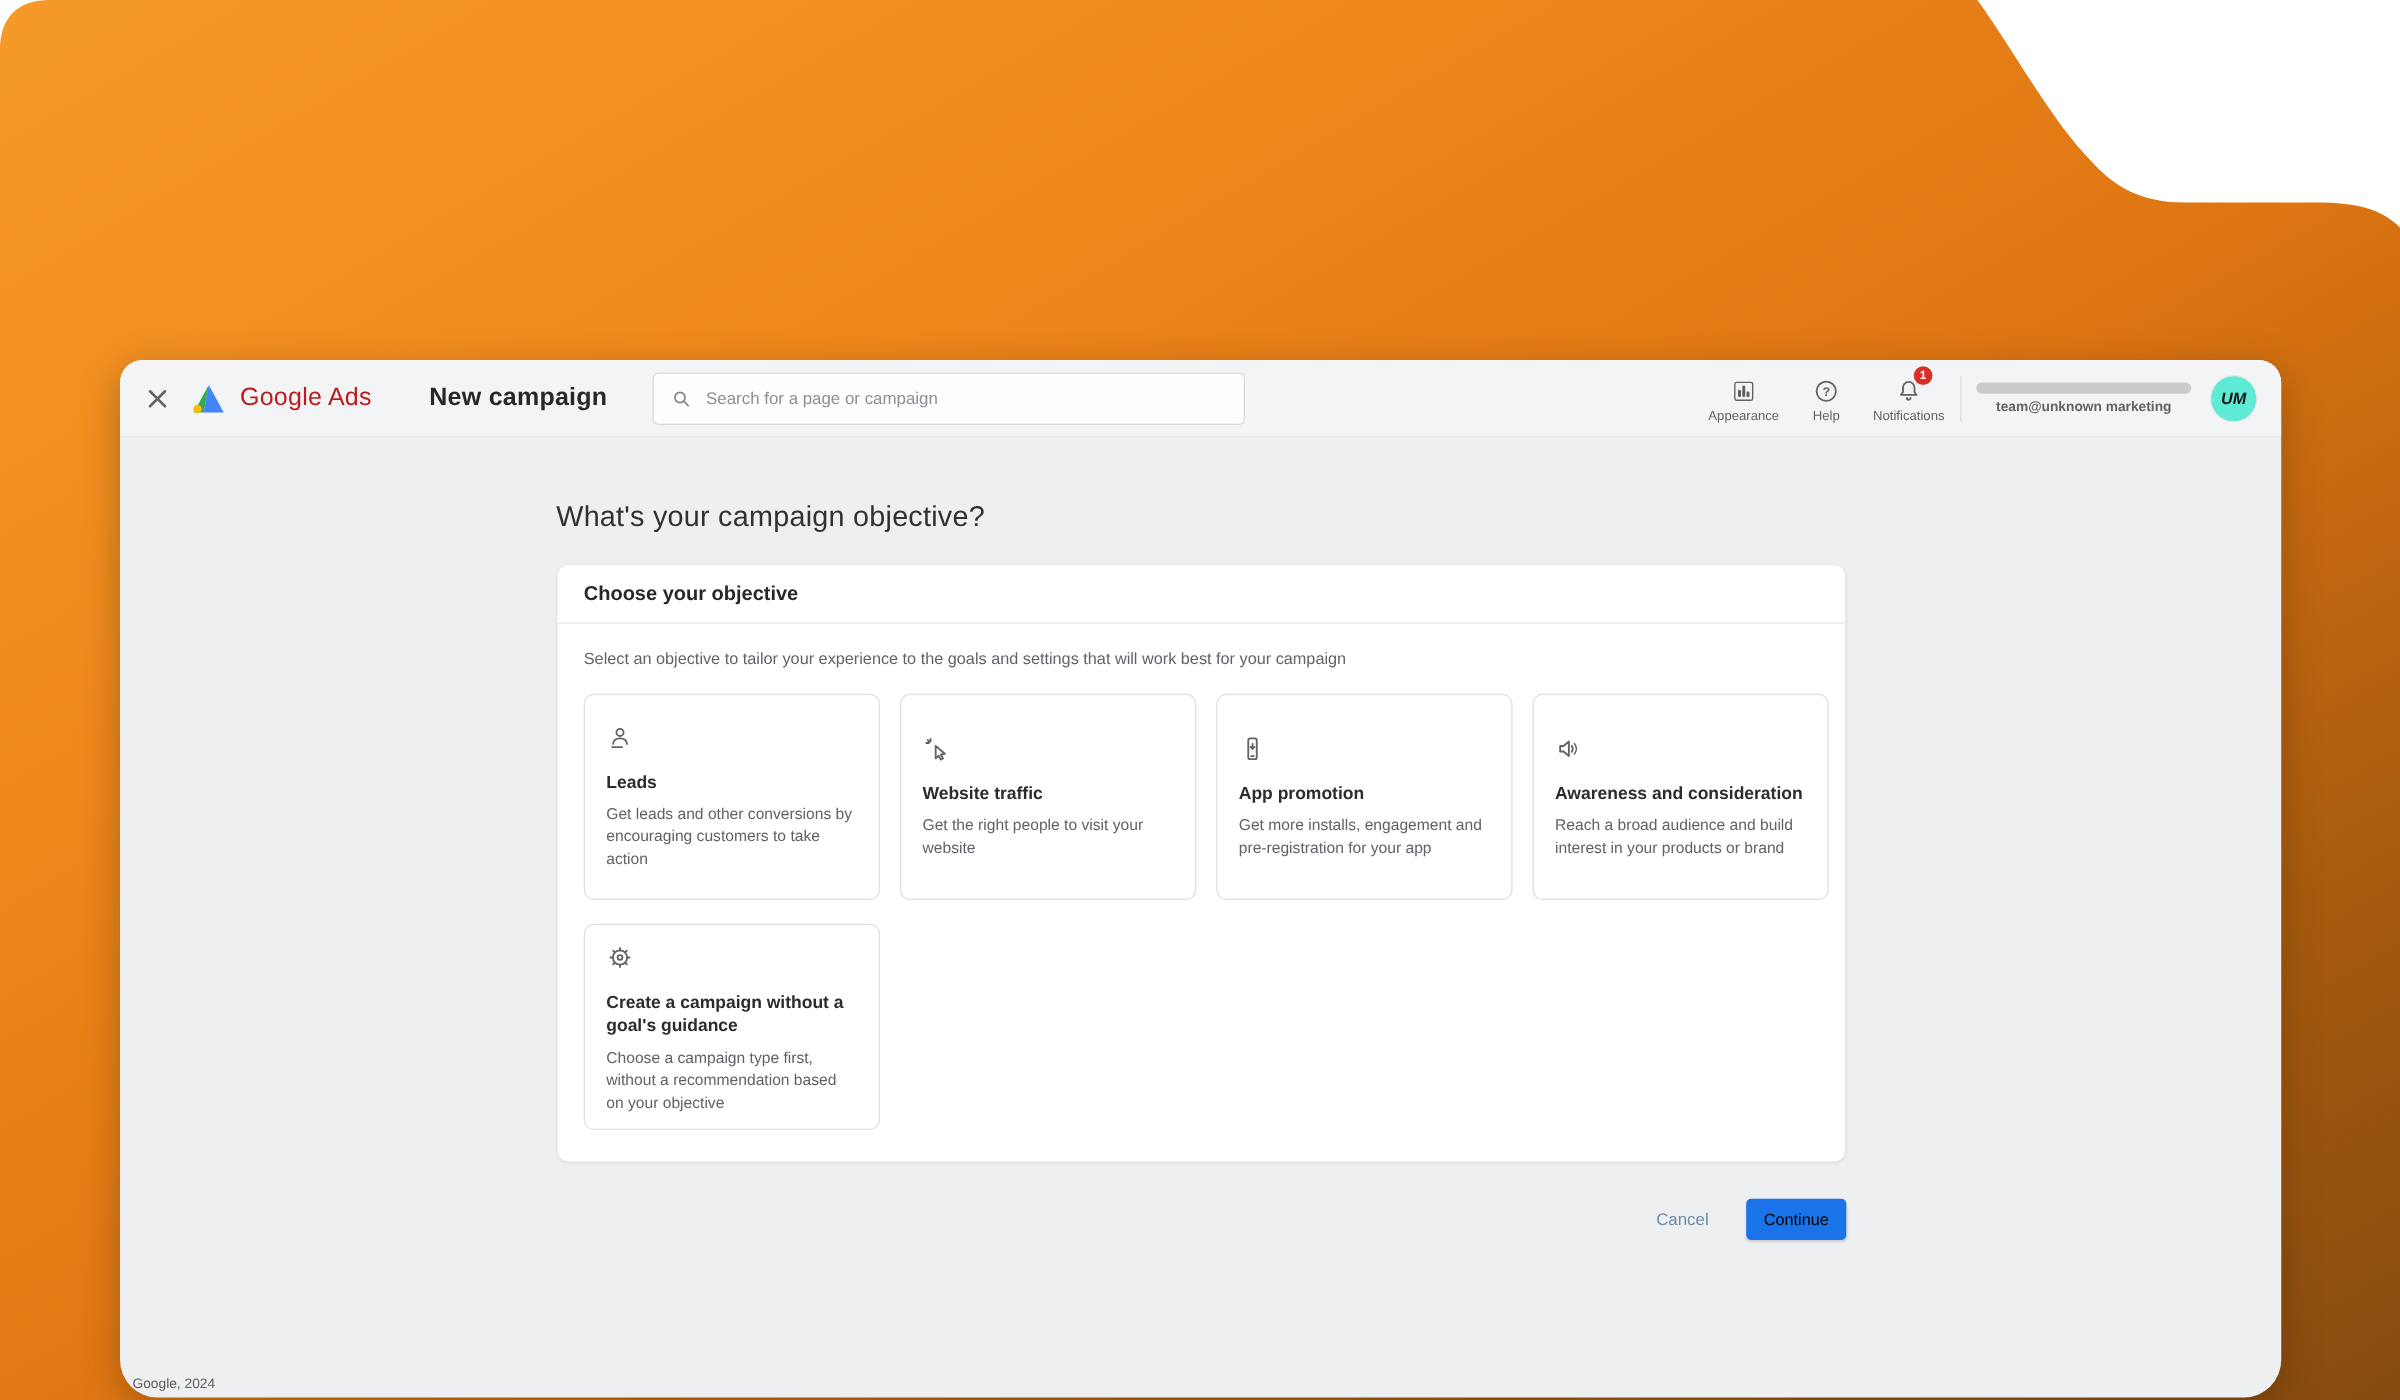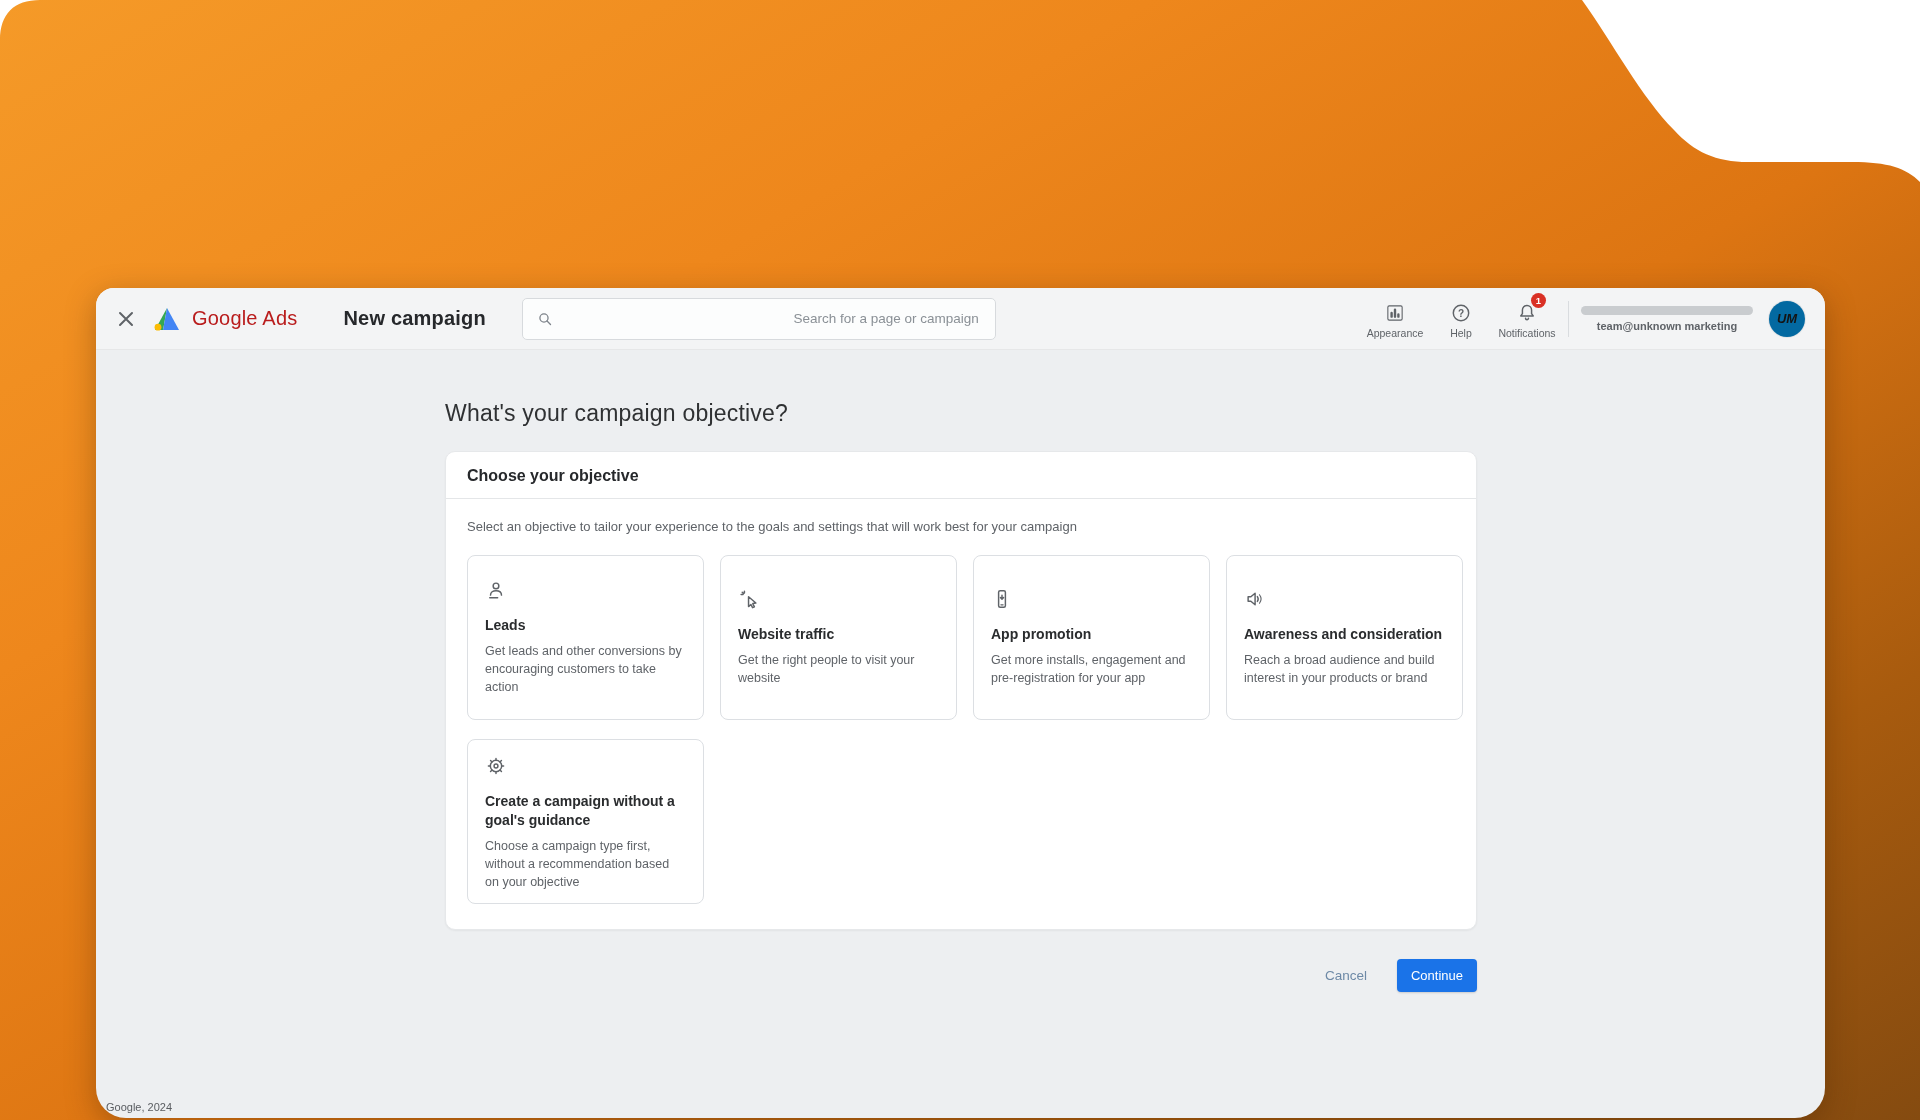--- a/index.html
+++ b/index.html
@@ -32,39 +32,39 @@
   .page-title { margin-left:46px; font-size:20px; font-weight:700; color:#26282b; letter-spacing:.2px; }
 
   .search {
     margin-left:36px; width:474px; height:42px; box-sizing:border-box;
     background:#fcfdfd; border:1px solid #d7dadd; border-radius:5px;
     display:flex; align-items:center; padding:0 14px; gap:10px;
   }
   .search svg { width:16px; height:16px; stroke:#7d838a; stroke-width:1.8; fill:none; stroke-linecap:round; }
   .search input {
     border:none; outline:none; background:transparent; flex:1;
-    font-family:"Liberation Sans", sans-serif; font-size:13.5px; color:#3c4043;text-align:right;
+    font-family:"Liberation Sans", sans-serif; font-size:13.5px; color:#3c4043;
   }
   .search input::placeholder { color:#8a9096; }
 
   .topbar-right { margin-left:auto; display:flex; align-items:center; }
   .action { position:relative; width:66px; display:flex; flex-direction:column; align-items:center; gap:3px; padding-top:2px; background:none; border:none; cursor:pointer; }
   .action-icon { height:24px; display:flex; align-items:flex-end; }
   .action-label { font-size:10.5px; color:#5f6368; white-space:nowrap; }
   .badge {
     position:absolute; top:-5px; right:14px; min-width:15px; height:15px; box-sizing:border-box;
     background:#d93025; border-radius:8px; color:#fff; font-size:9.5px; font-weight:700;
     display:flex; align-items:center; justify-content:center; padding:0 3px;
   }
   .vdivider { width:1px; height:36px; background:#d9dcdf; margin:0 12px 0 8px; }
   .account { display:flex; flex-direction:column; align-items:center; gap:5px; margin-right:16px; cursor:pointer; }
   .redacted { width:172px; height:9px; border-radius:5px; background:#c9cccf; }
   .email { font-size:11px; color:#5f6368; font-weight:700; }
   .avatar {
-    width:36px; height:36px; border-radius:50%; background:#0369a1; box-shadow:0 0 0 1px #e3e5e7;
+    width:36px; height:36px; border-radius:50%; background:#5eead4; box-shadow:0 0 0 1px #e3e5e7;
     display:flex; align-items:center; justify-content:center;
     font-size:13px; font-weight:700; font-style:italic; color:#141414; cursor:pointer;text-align:right;
   }
 
   
   .content { width:1032px; margin:50px 0 0 349px; }
   .heading { font-size:23px; font-weight:400; color:#2f3133; margin:0 0 24px 0; letter-spacing:.2px; }
 
   .big-card {
     background:#ffffff; border:1px solid #e6e8ea; border-radius:10px;
@@ -90,21 +90,21 @@
   .ic .thick { stroke-width:2.6; }
   .ic .thin { stroke-width:1.2; }
   .ic text { stroke:none; fill:#5f6368; font-family:"Liberation Sans",sans-serif; }
 
   .footer-actions { display:flex; justify-content:flex-end; align-items:center; gap:28px; margin-top:29px; }
   .btn-cancel {
     background:none; border:none; font-family:"Liberation Sans",sans-serif;
     font-size:13.5px; color:#6d89a6; cursor:pointer; padding:6px 2px;
   }
   .btn-continue {
-    background:#1a73e8; color:#ffffff; border:none; border-radius:4px;
+    background:#1a73e8; color:#000000; border:none; border-radius:4px;
     font-family:"Liberation Sans",sans-serif; font-size:13px; font-weight:400;
     height:33px; padding:0 14px; cursor:pointer; box-shadow:0 1px 2px rgba(0,0,0,.15);
   }
   .footer-note { position:absolute; left:10px; bottom:5px; font-size:11px; color:#5a5d61; }
 </style>
 </head>
 <body>
 
 <div class="stage">
 

